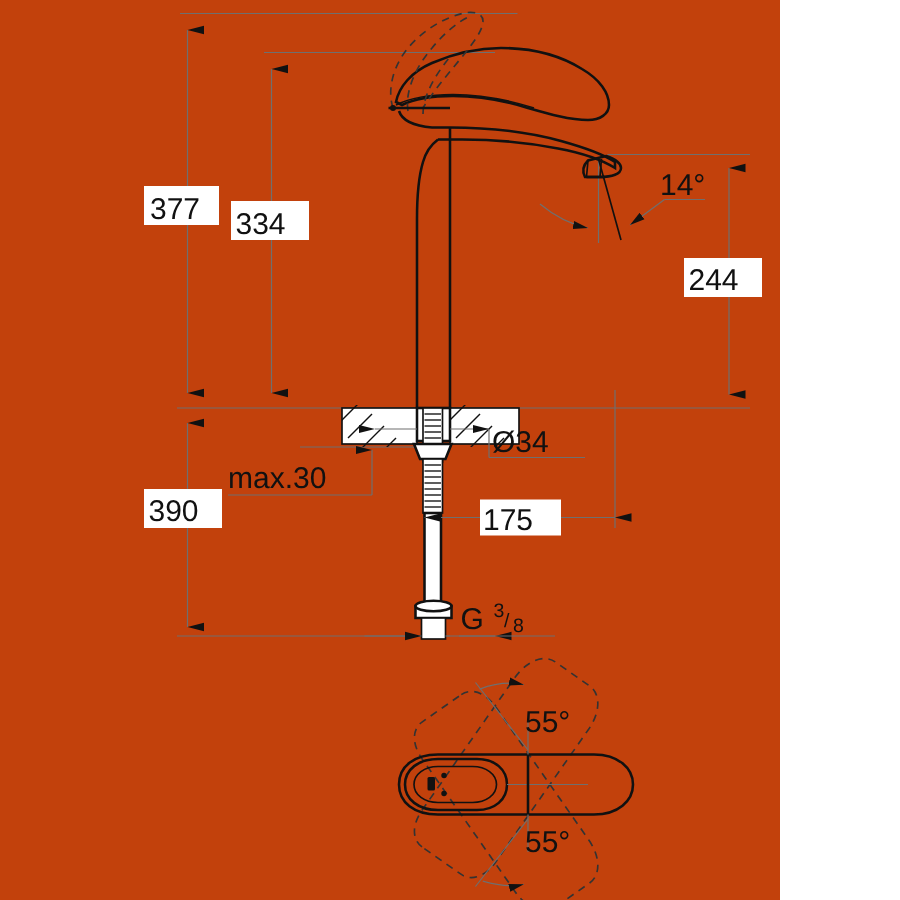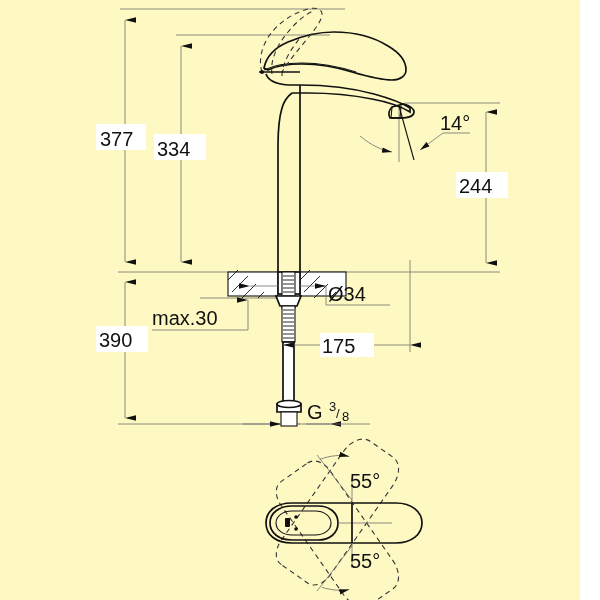--- a/index.html
+++ b/index.html
@@ -8,23 +8,23 @@
     background: #ffffff;
   }
   body {
     width: 600px;
     height: 600px;
     font-family: "Liberation Sans", sans-serif;
     overflow: hidden;
   }
   #drawing-root {
     position: relative;
-    width: 580px;
+    width: 520px;
     height: 600px;
-    background: #fef9c3;
+    background: #c2410c;
   }
   svg.sheet {
     position: absolute;
     left: 0;
     top: 0;
     width: 600px;
     height: 600px;
     display: block;
   }
   .dim-text {

